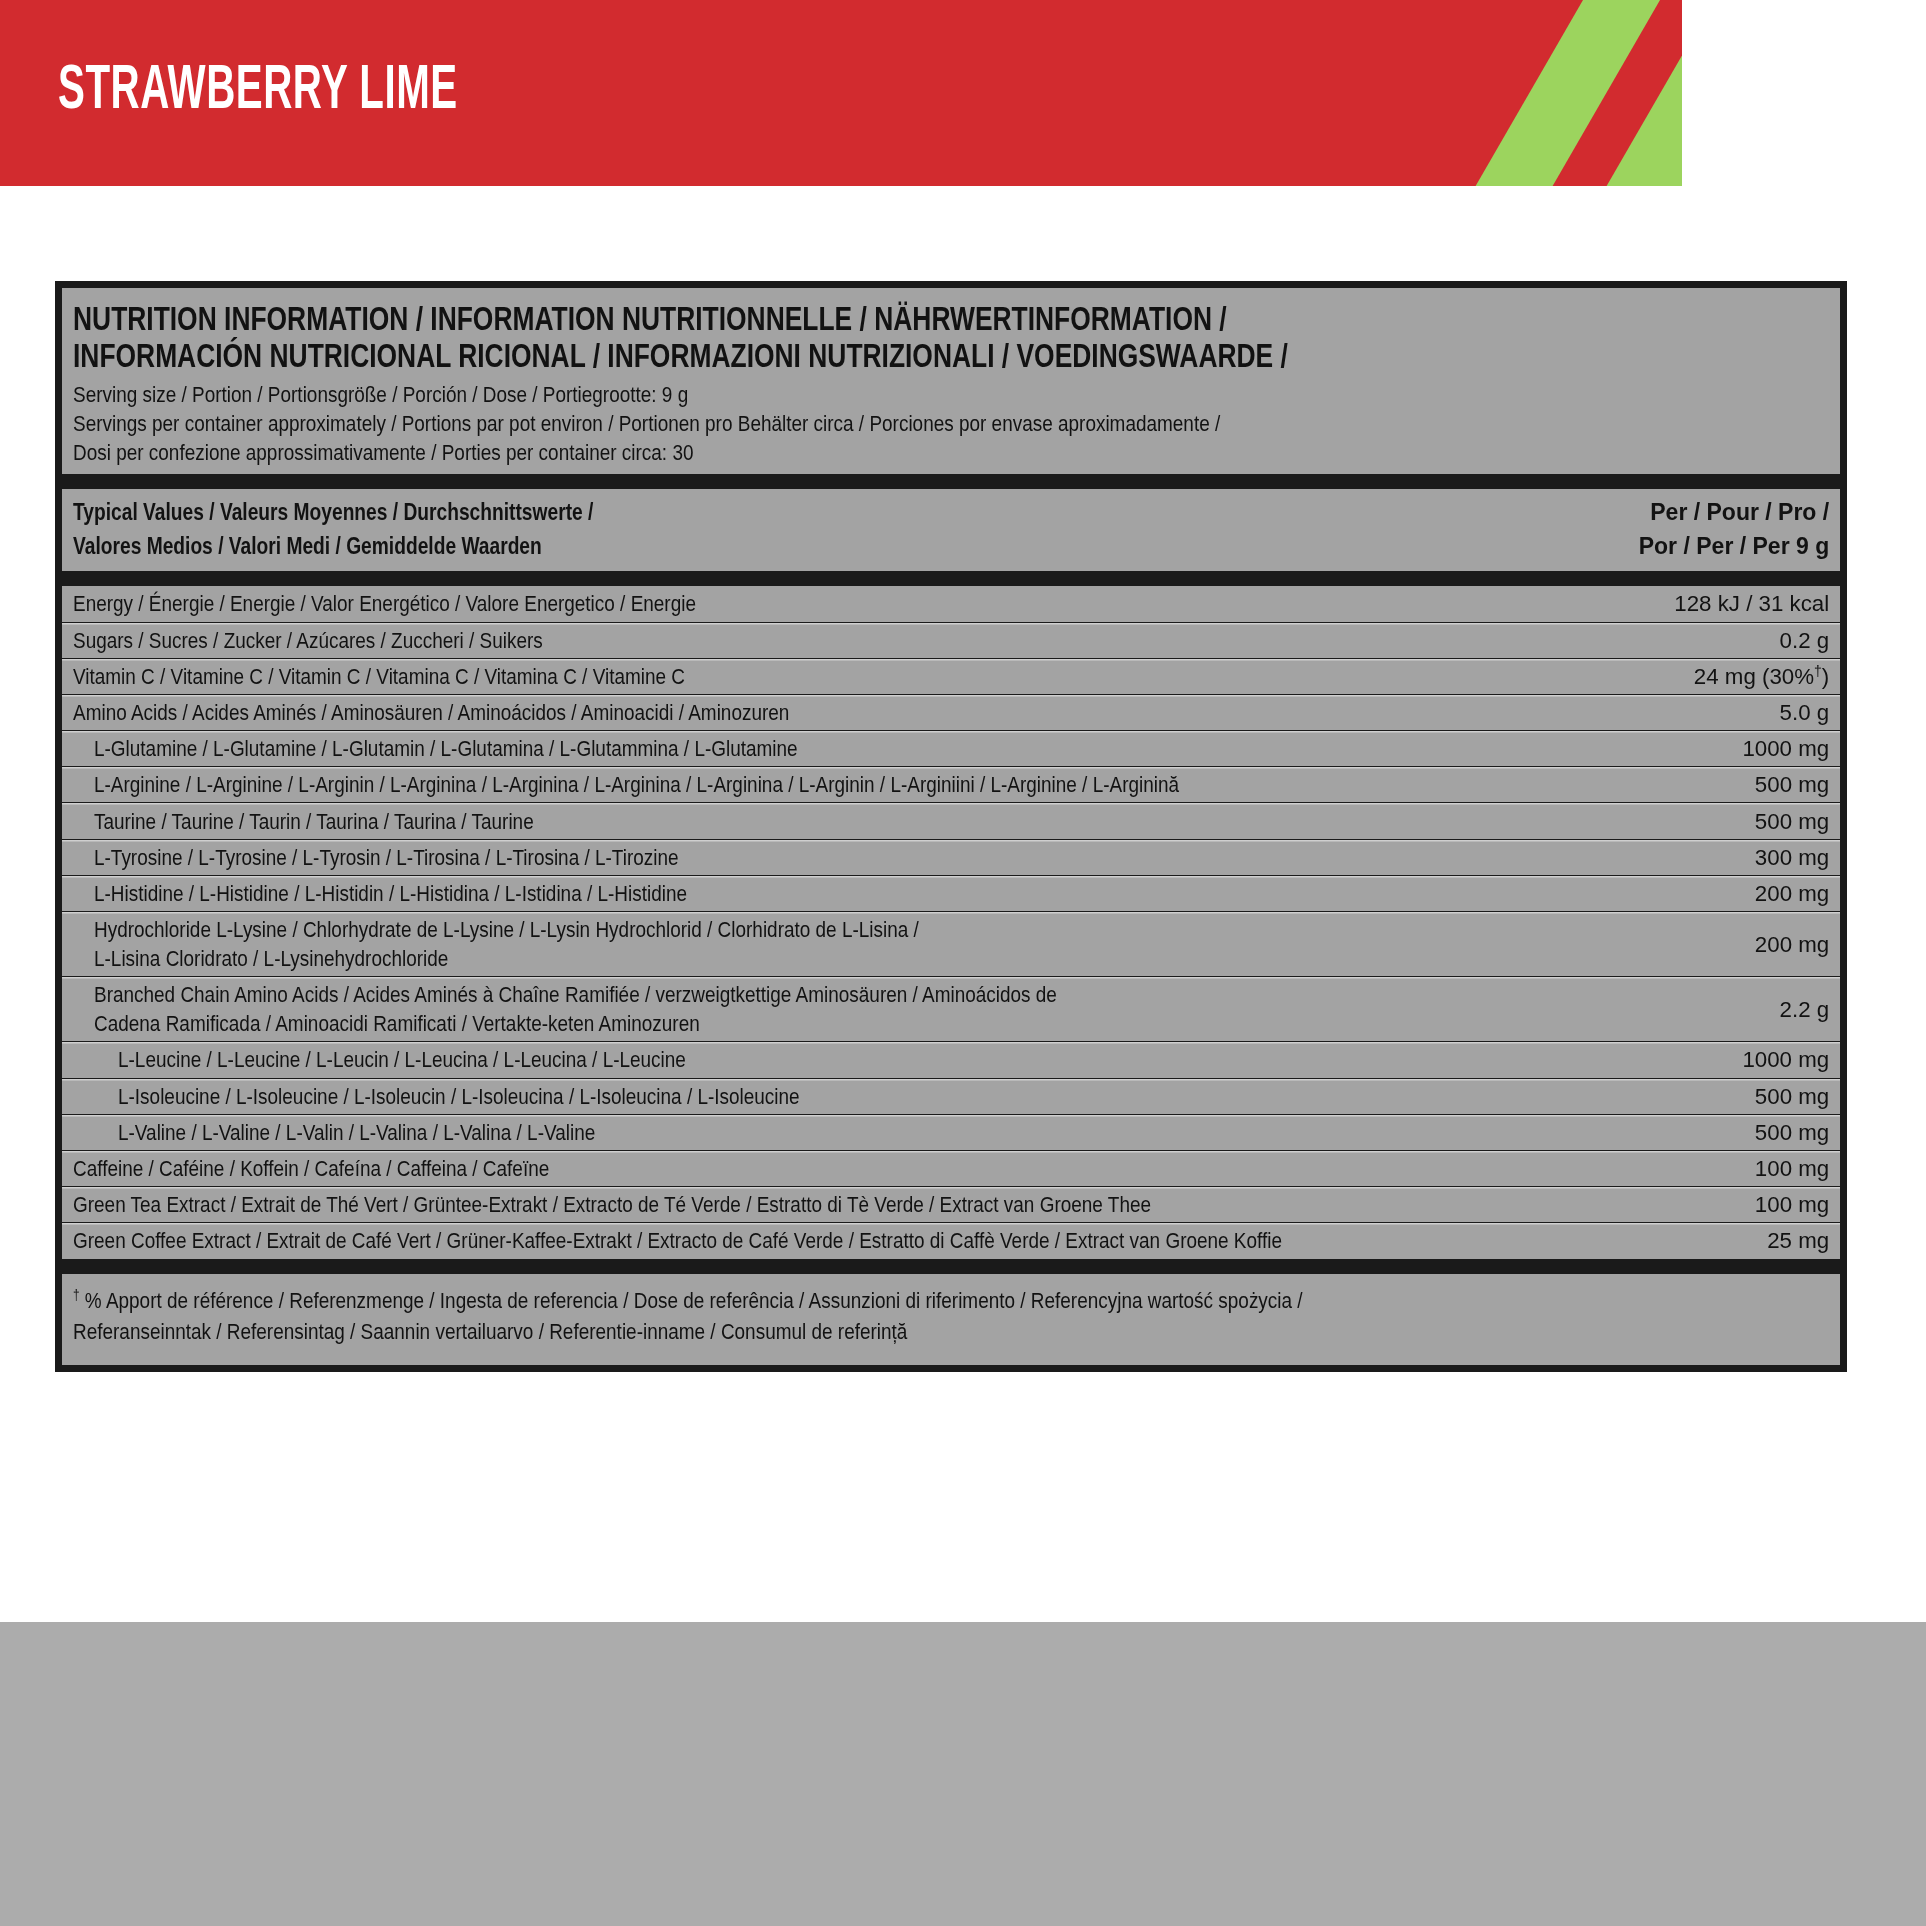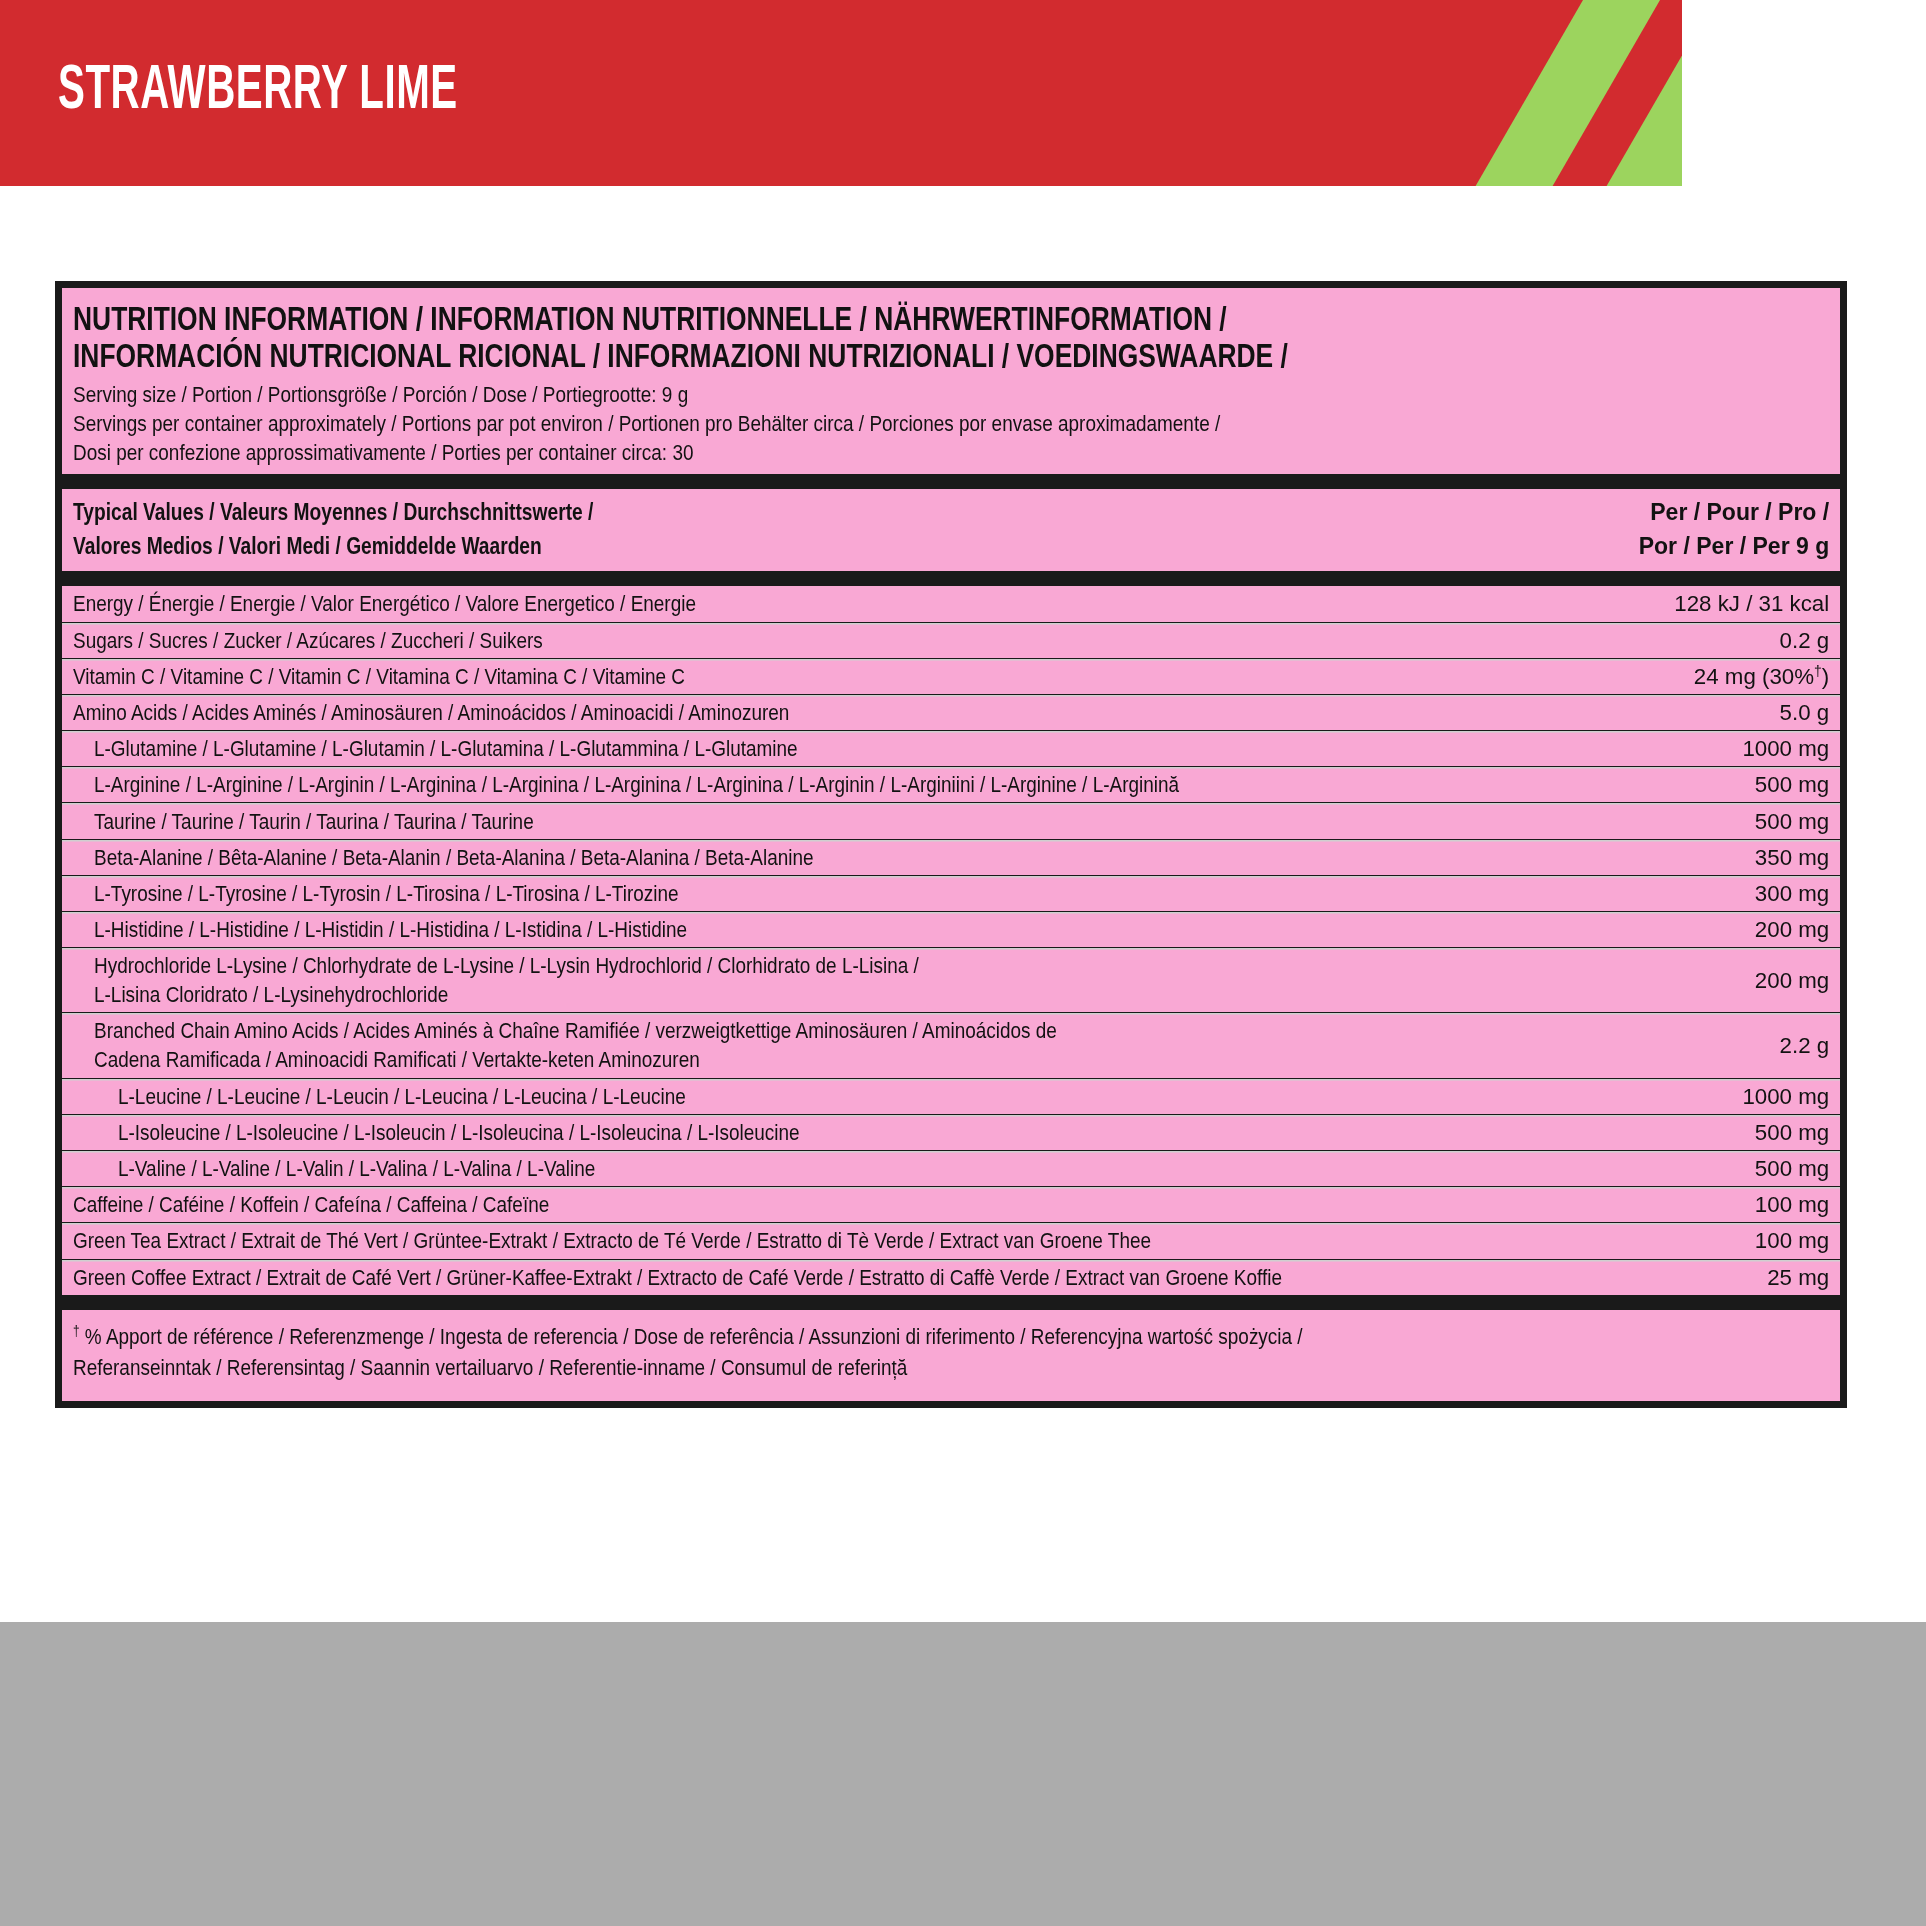--- a/index.html
+++ b/index.html
@@ -23,21 +23,21 @@
   }
   .stripe {
     position:absolute; top:0; height:186px; width:77px;
     background:#9CD45E;
     transform:skewX(-30deg); transform-origin:left top;
   }
 
   
   .panel {
     position:absolute; left:55px; top:281px; width:1792px;
-    border:7.7px solid #1A1A1A; background:#f9a8d4; box-sizing:border-box;
+    border:7.7px solid #1A1A1A; background:#a3a3a3; box-sizing:border-box;
   }
   .cond   { transform:scaleX(0.85); transform-origin:left center; white-space:nowrap; }
   .cond80 { transform:scaleX(0.80); transform-origin:left center; white-space:nowrap; }
 
   .sec-head { padding:12.3px 10.8px 6.2px 10.8px; }
   .t1 { font-size:33px; line-height:37px; font-weight:700; }
   .serv { font-size:22.3px; line-height:29px; }
   .serv-first { margin-top:6.2px; }
 
   .bar { height:15.4px; background:#1A1A1A; }
@@ -143,26 +143,20 @@
         <div class="row-value">500 mg</div>
       </div>
       <div class="row">
         <div class="row-label ind1">
           <div class="ln cond">Taurine / Taurine / Taurin / Taurina / Taurina / Taurine</div>
         </div>
         <div class="row-value">500 mg</div>
       </div>
       <div class="row">
         <div class="row-label ind1">
-          <div class="ln cond">Beta-Alanine / Bêta-Alanine / Beta-Alanin / Beta-Alanina / Beta-Alanina / Beta-Alanine</div>
-        </div>
-        <div class="row-value">350 mg</div>
-      </div>
-      <div class="row">
-        <div class="row-label ind1">
           <div class="ln cond">L-Tyrosine / L-Tyrosine / L-Tyrosin / L-Tirosina / L-Tirosina / L-Tirozine</div>
         </div>
         <div class="row-value">300 mg</div>
       </div>
       <div class="row">
         <div class="row-label ind1">
           <div class="ln cond">L-Histidine / L-Histidine / L-Histidin / L-Histidina / L-Istidina / L-Histidine</div>
         </div>
         <div class="row-value">200 mg</div>
       </div>

